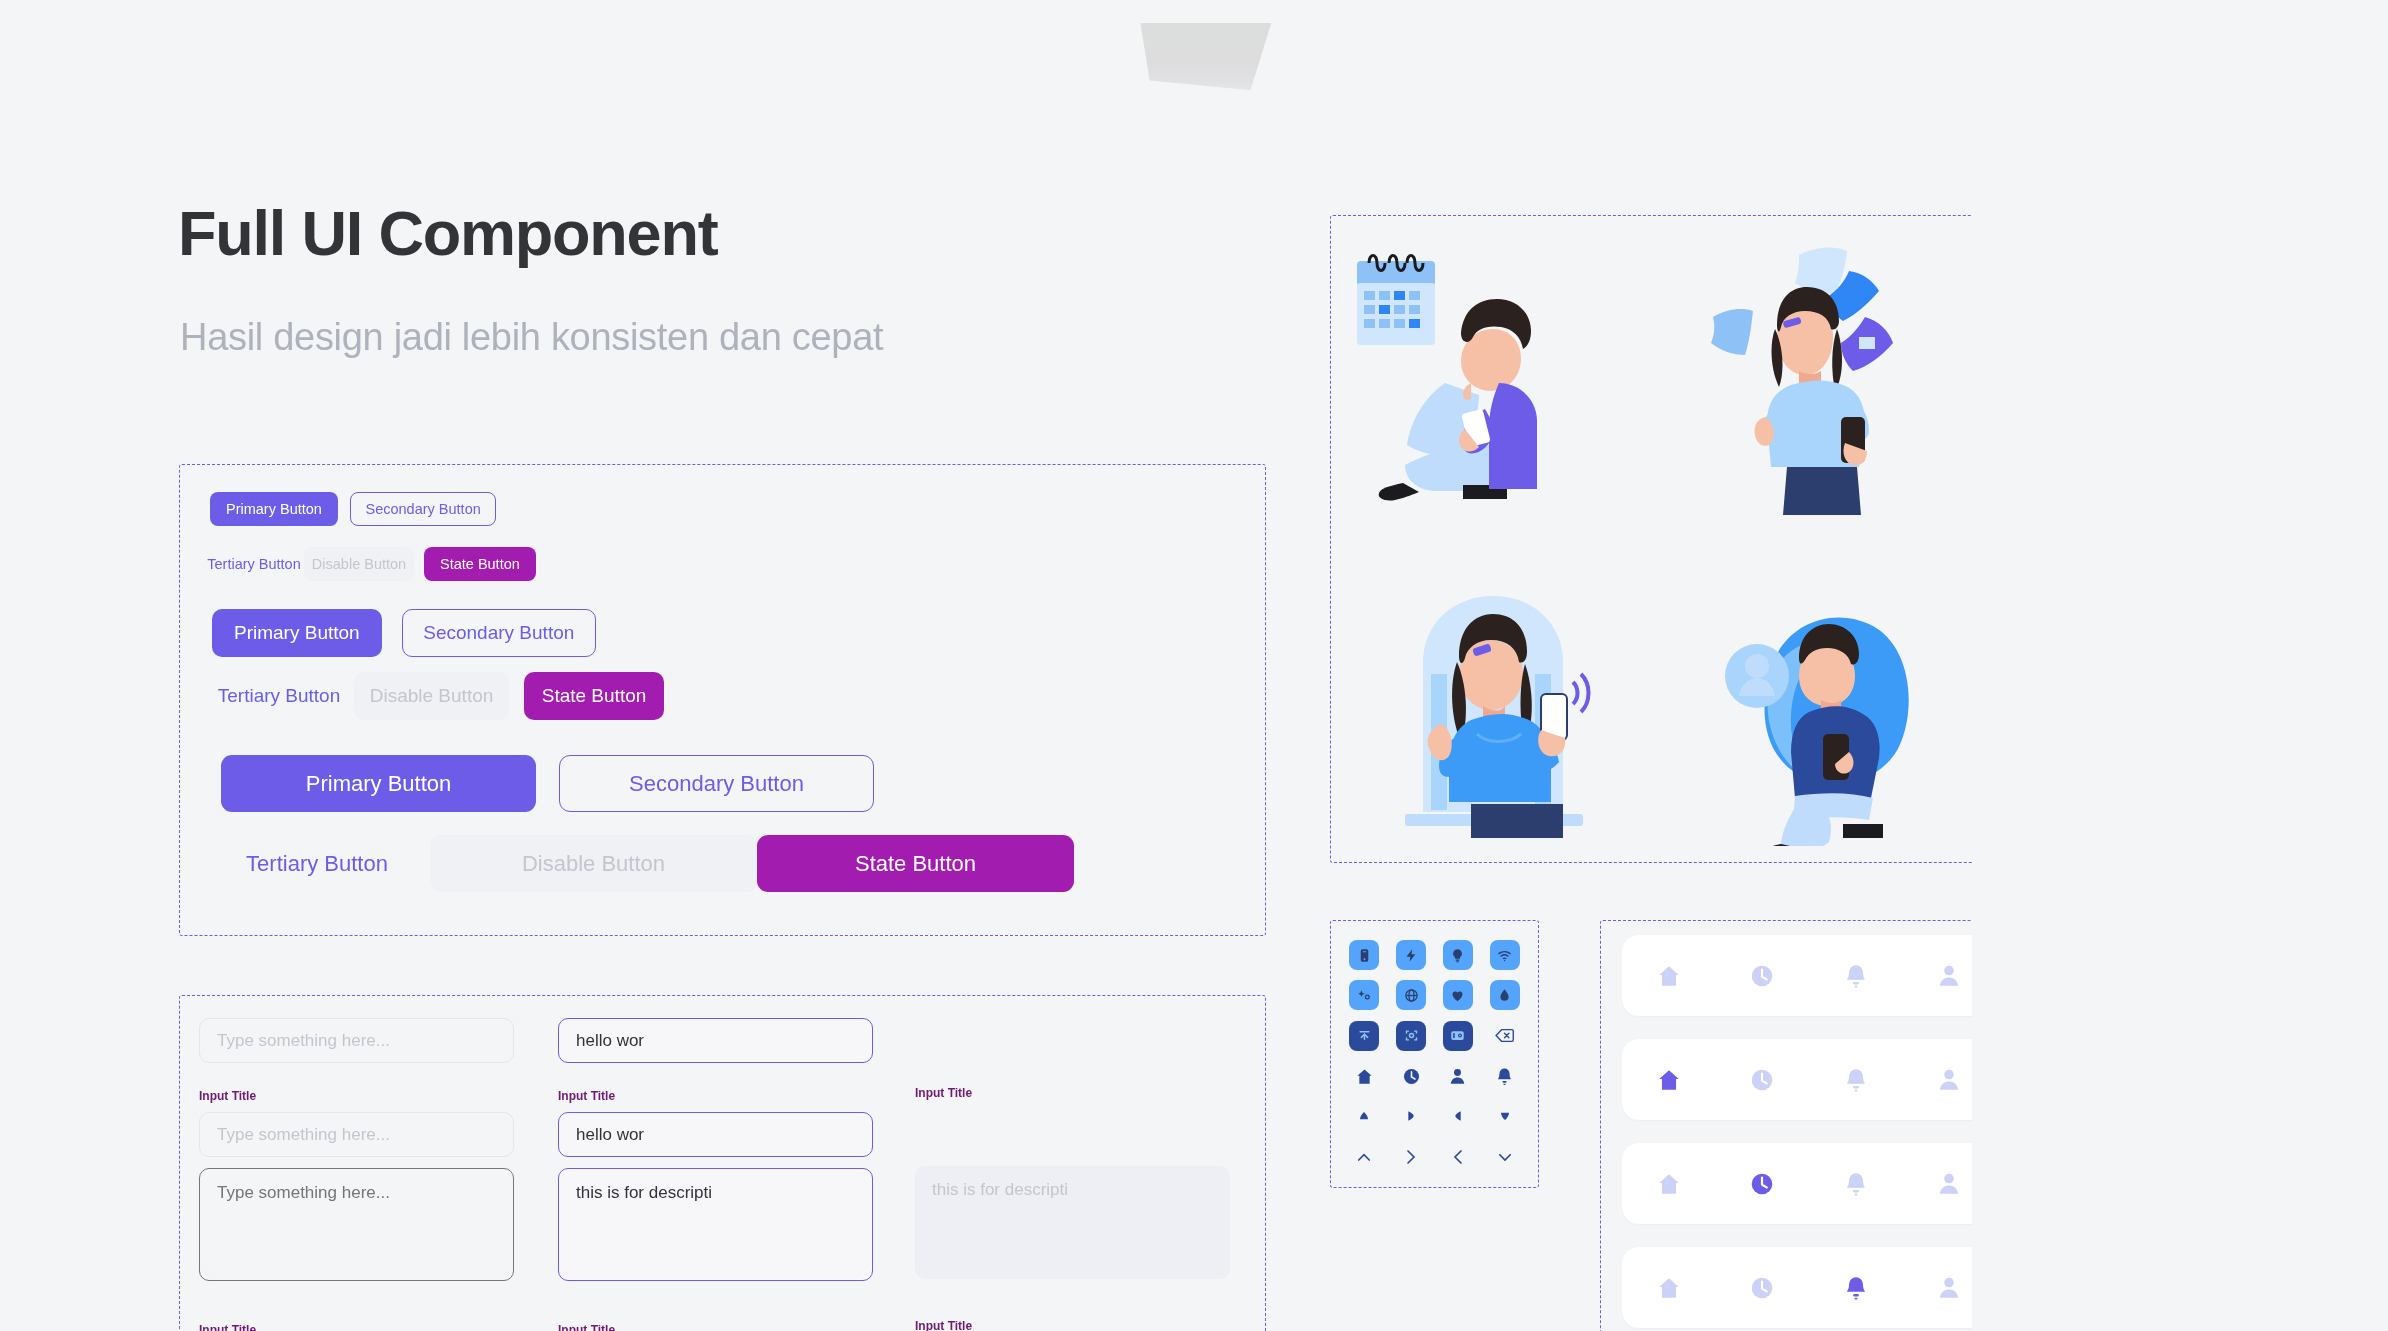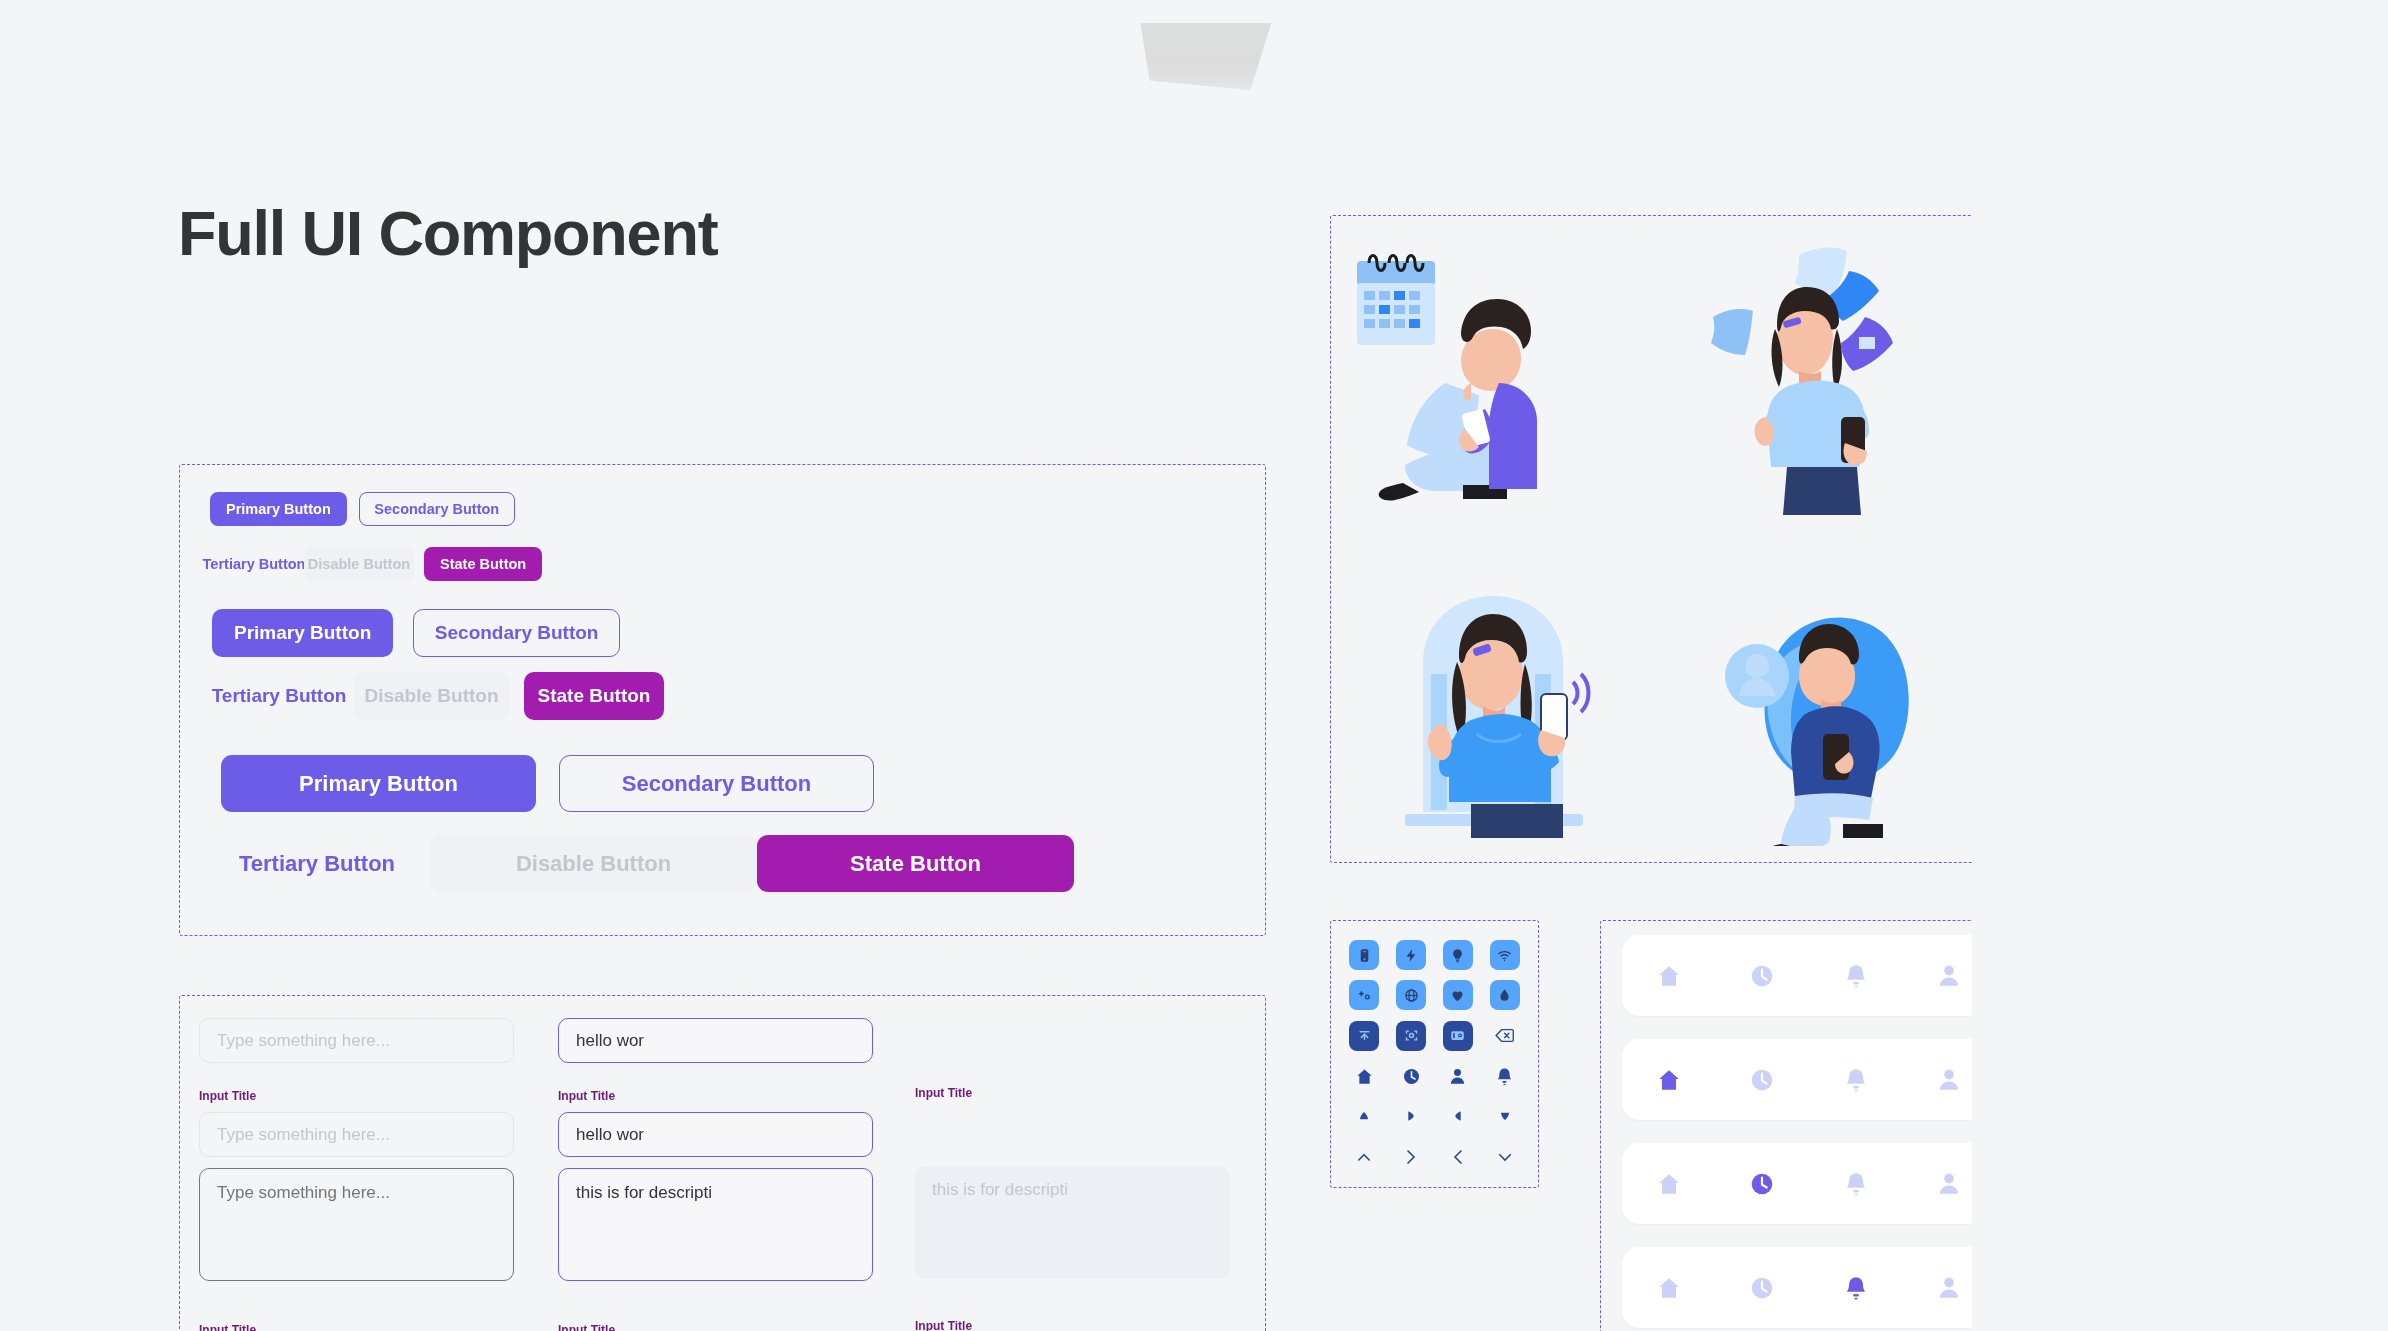--- a/index.html
+++ b/index.html
@@ -45,21 +45,21 @@
   }
 
   
   #buttons-panel { left: 179px; top: 441px; width: 1087px; height: 472px; }
 
   .btn-row { position: absolute; display: flex; align-items: center; }
 
   .btn {
     border: none; cursor: pointer; white-space: nowrap;
     font-family: "Liberation Sans", sans-serif;
-    font-weight: 700; color: #fff;
+    font-weight: 400; color: #fff;
     display: flex; align-items: center; justify-content: center;
   }
   .btn-primary   { background: #6c5ce7; }
   .btn-secondary { background: transparent; color: #6c5ce7; border: 1.4px solid #6c5ce7; }
   .btn-tertiary  { background: transparent; color: #6c5ce7; }
   .btn-disable   { background: #f0f1f5; color: #c3c6ce; cursor: default; }
   .btn-state     { background: #a21caf; }
 
   
   .sz-s  { font-size: 14.5px; border-radius: 8px; padding: 0 16px; height: 34px; }
@@ -144,20 +144,21 @@
 </style>
 </head>
 <body>
 
 <div id="root">
 
   <div class="blob blob-top"></div>
   <div class="blob blob-bottom"></div>
 
   <h1 class="page-title">Full UI Component</h1>
+  <div class="page-subtitle">Hasil design jadi lebih konsisten dan cepat</div>
 
   <div class="panel" id="buttons-panel">
 
     <div class="btn-row" style="left:30px; top:27px; gap:12px;">
       <button class="btn sz-s btn-primary">Primary Button</button>
       <button class="btn sz-s btn-secondary">Secondary Button</button>
     </div>
 
     <div class="btn-row" style="left:24px; top:82px; gap:0;">
       <button class="btn sz-s btn-tertiary" style="width:100px;">Tertiary Button</button>

